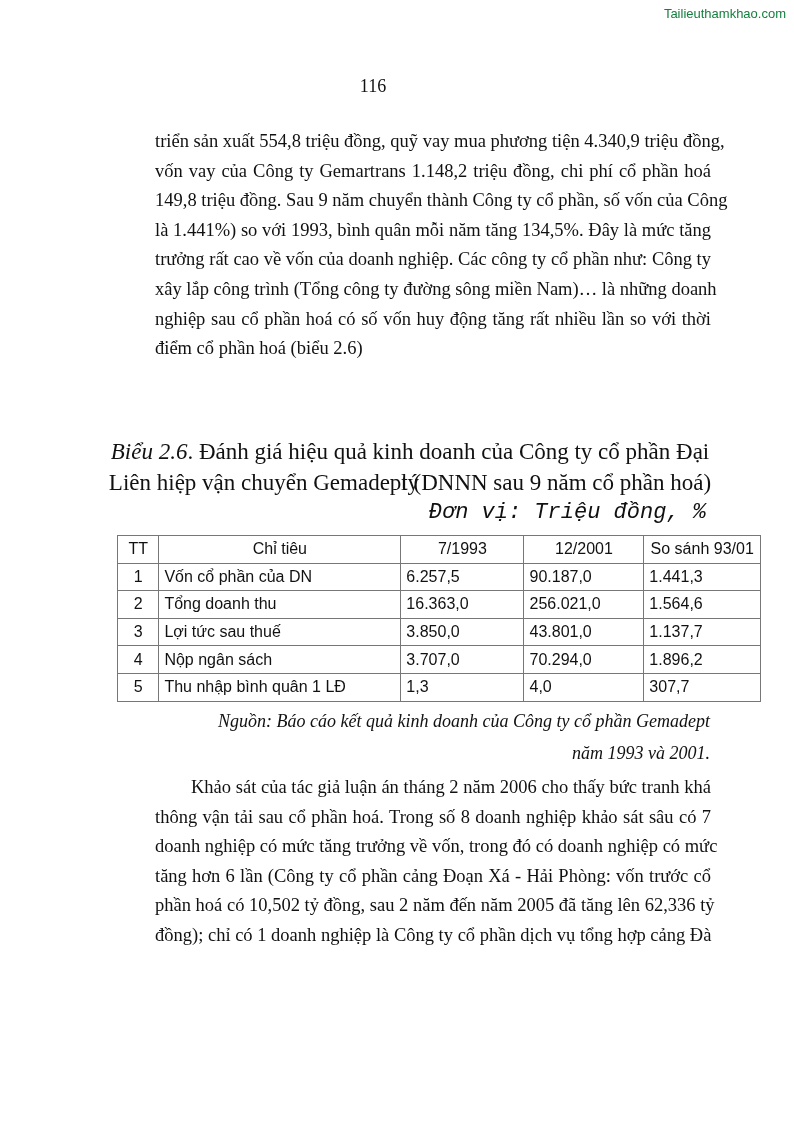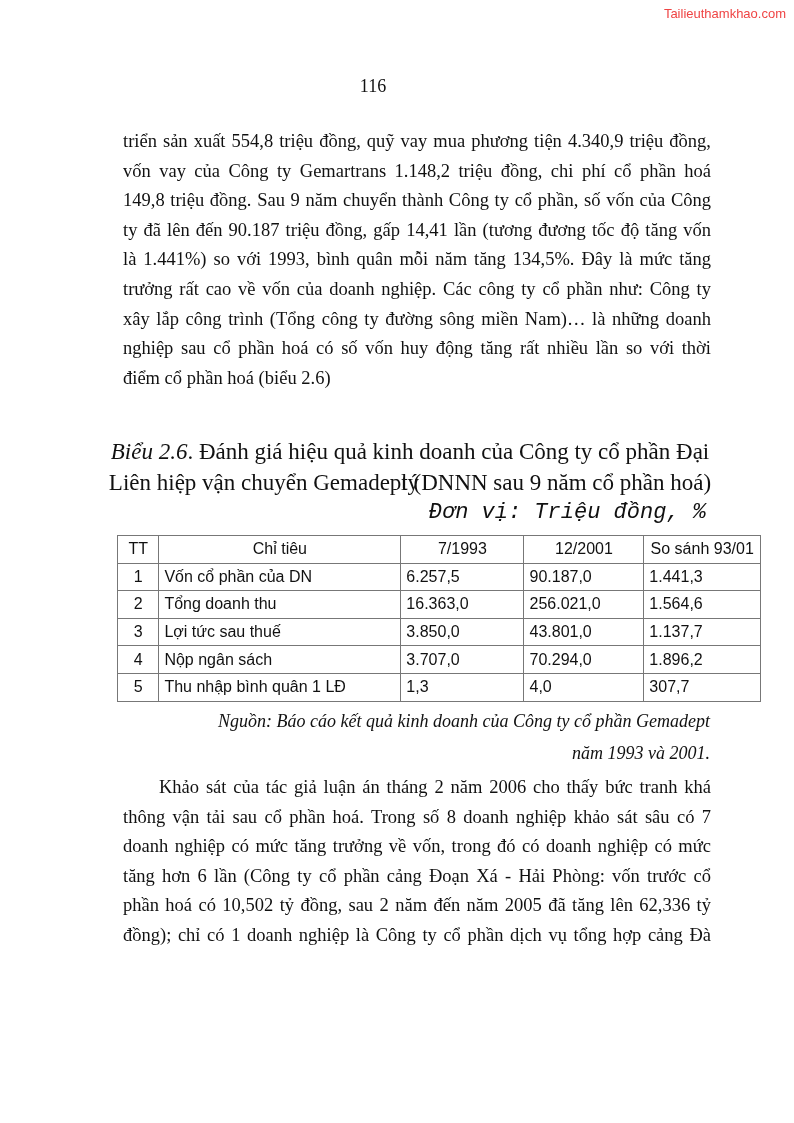--- a/index.html
+++ b/index.html
@@ -1,30 +1,30 @@
 <!DOCTYPE html>
 <html><head>
 <meta charset="utf-8">
 <style>
   html, body { margin: 0; padding: 0; background: #ffffff; }
   body { width: 794px; height: 1123px; position: relative; overflow: hidden; color: #111; }
   .watermark {
     position: absolute; top: 6px; right: 8px;
-    font-family: "Liberation Sans", sans-serif; font-size: 13px; color: #ef4444;
+    font-family: "Liberation Sans", sans-serif; font-size: 13px; color: #15803d;
   }
   .page-number {
     position: absolute; top: 76px; left: 0; width: 746px; text-align: center;
     font-family: "Liberation Serif", serif; font-size: 18px;
   }
   .serif { font-family: "Liberation Serif", serif; font-size: 18.5px; }
   .para {
     position: absolute; left: 123px; width: 588px;
     text-align: justify; text-align-last: left; line-height: 29.6px;
   }
-  .para .line { display: block; text-align: justify; text-align-last: justify; white-space: nowrap; }
+  .para .line { display: block; text-align: justify; text-align-last: justify; white-space: nowrap; margin-left: 32px; }
   .para .line.last { text-align-last: left; }
   .para1 { top: 127px; }
   .caption {
     position: absolute; left: 100px; width: 620px; text-align: center;
     font-family: "Liberation Serif", serif; font-size: 23px; font-weight: normal; line-height: 31px;
   }
   .caption1 { top: 436px; }
   .caption2 { top: 467px; }
   .caption i { font-style: italic; }
   .unit {
@@ -57,21 +57,20 @@
 </head>
 <body>
 
 <div class="watermark">Tailieuthamkhao.com</div>
 <div class="page-number">116</div>
 
 <div class="para para1 serif">
   <span class="line">triển sản xuất 554,8 triệu đồng, quỹ vay mua phương tiện 4.340,9 triệu đồng,</span>
   <span class="line">vốn vay của Công ty Gemartrans 1.148,2 triệu đồng, chi phí cổ phần hoá</span>
   <span class="line">149,8 triệu đồng. Sau 9 năm chuyển thành Công ty cổ phần, số vốn của Công</span>
-  <span class="line">ty đã lên đến 90.187 triệu đồng, gấp 14,41 lần (tương đương tốc độ tăng vốn</span>
   <span class="line">là 1.441%) so với 1993, bình quân mỗi năm tăng 134,5%. Đây là mức tăng</span>
   <span class="line">trưởng rất cao về vốn của doanh nghiệp. Các công ty cổ phần như: Công ty</span>
   <span class="line">xây lắp công trình (Tổng công ty đường sông miền Nam)… là những doanh</span>
   <span class="line">nghiệp sau cổ phần hoá có số vốn huy động tăng rất nhiều lần so với thời</span>
   <span class="line last">điểm cổ phần hoá (biểu 2.6)</span>
 </div>
 
 <div class="caption caption1"><i>Biểu 2.6</i><span>. Đánh giá hiệu quả kinh doanh của Công ty cổ phần Đại lý</span></div>
 <div class="caption caption2">Liên hiệp vận chuyển Gemadept (DNNN sau 9 năm cổ phần hoá)</div>
 

